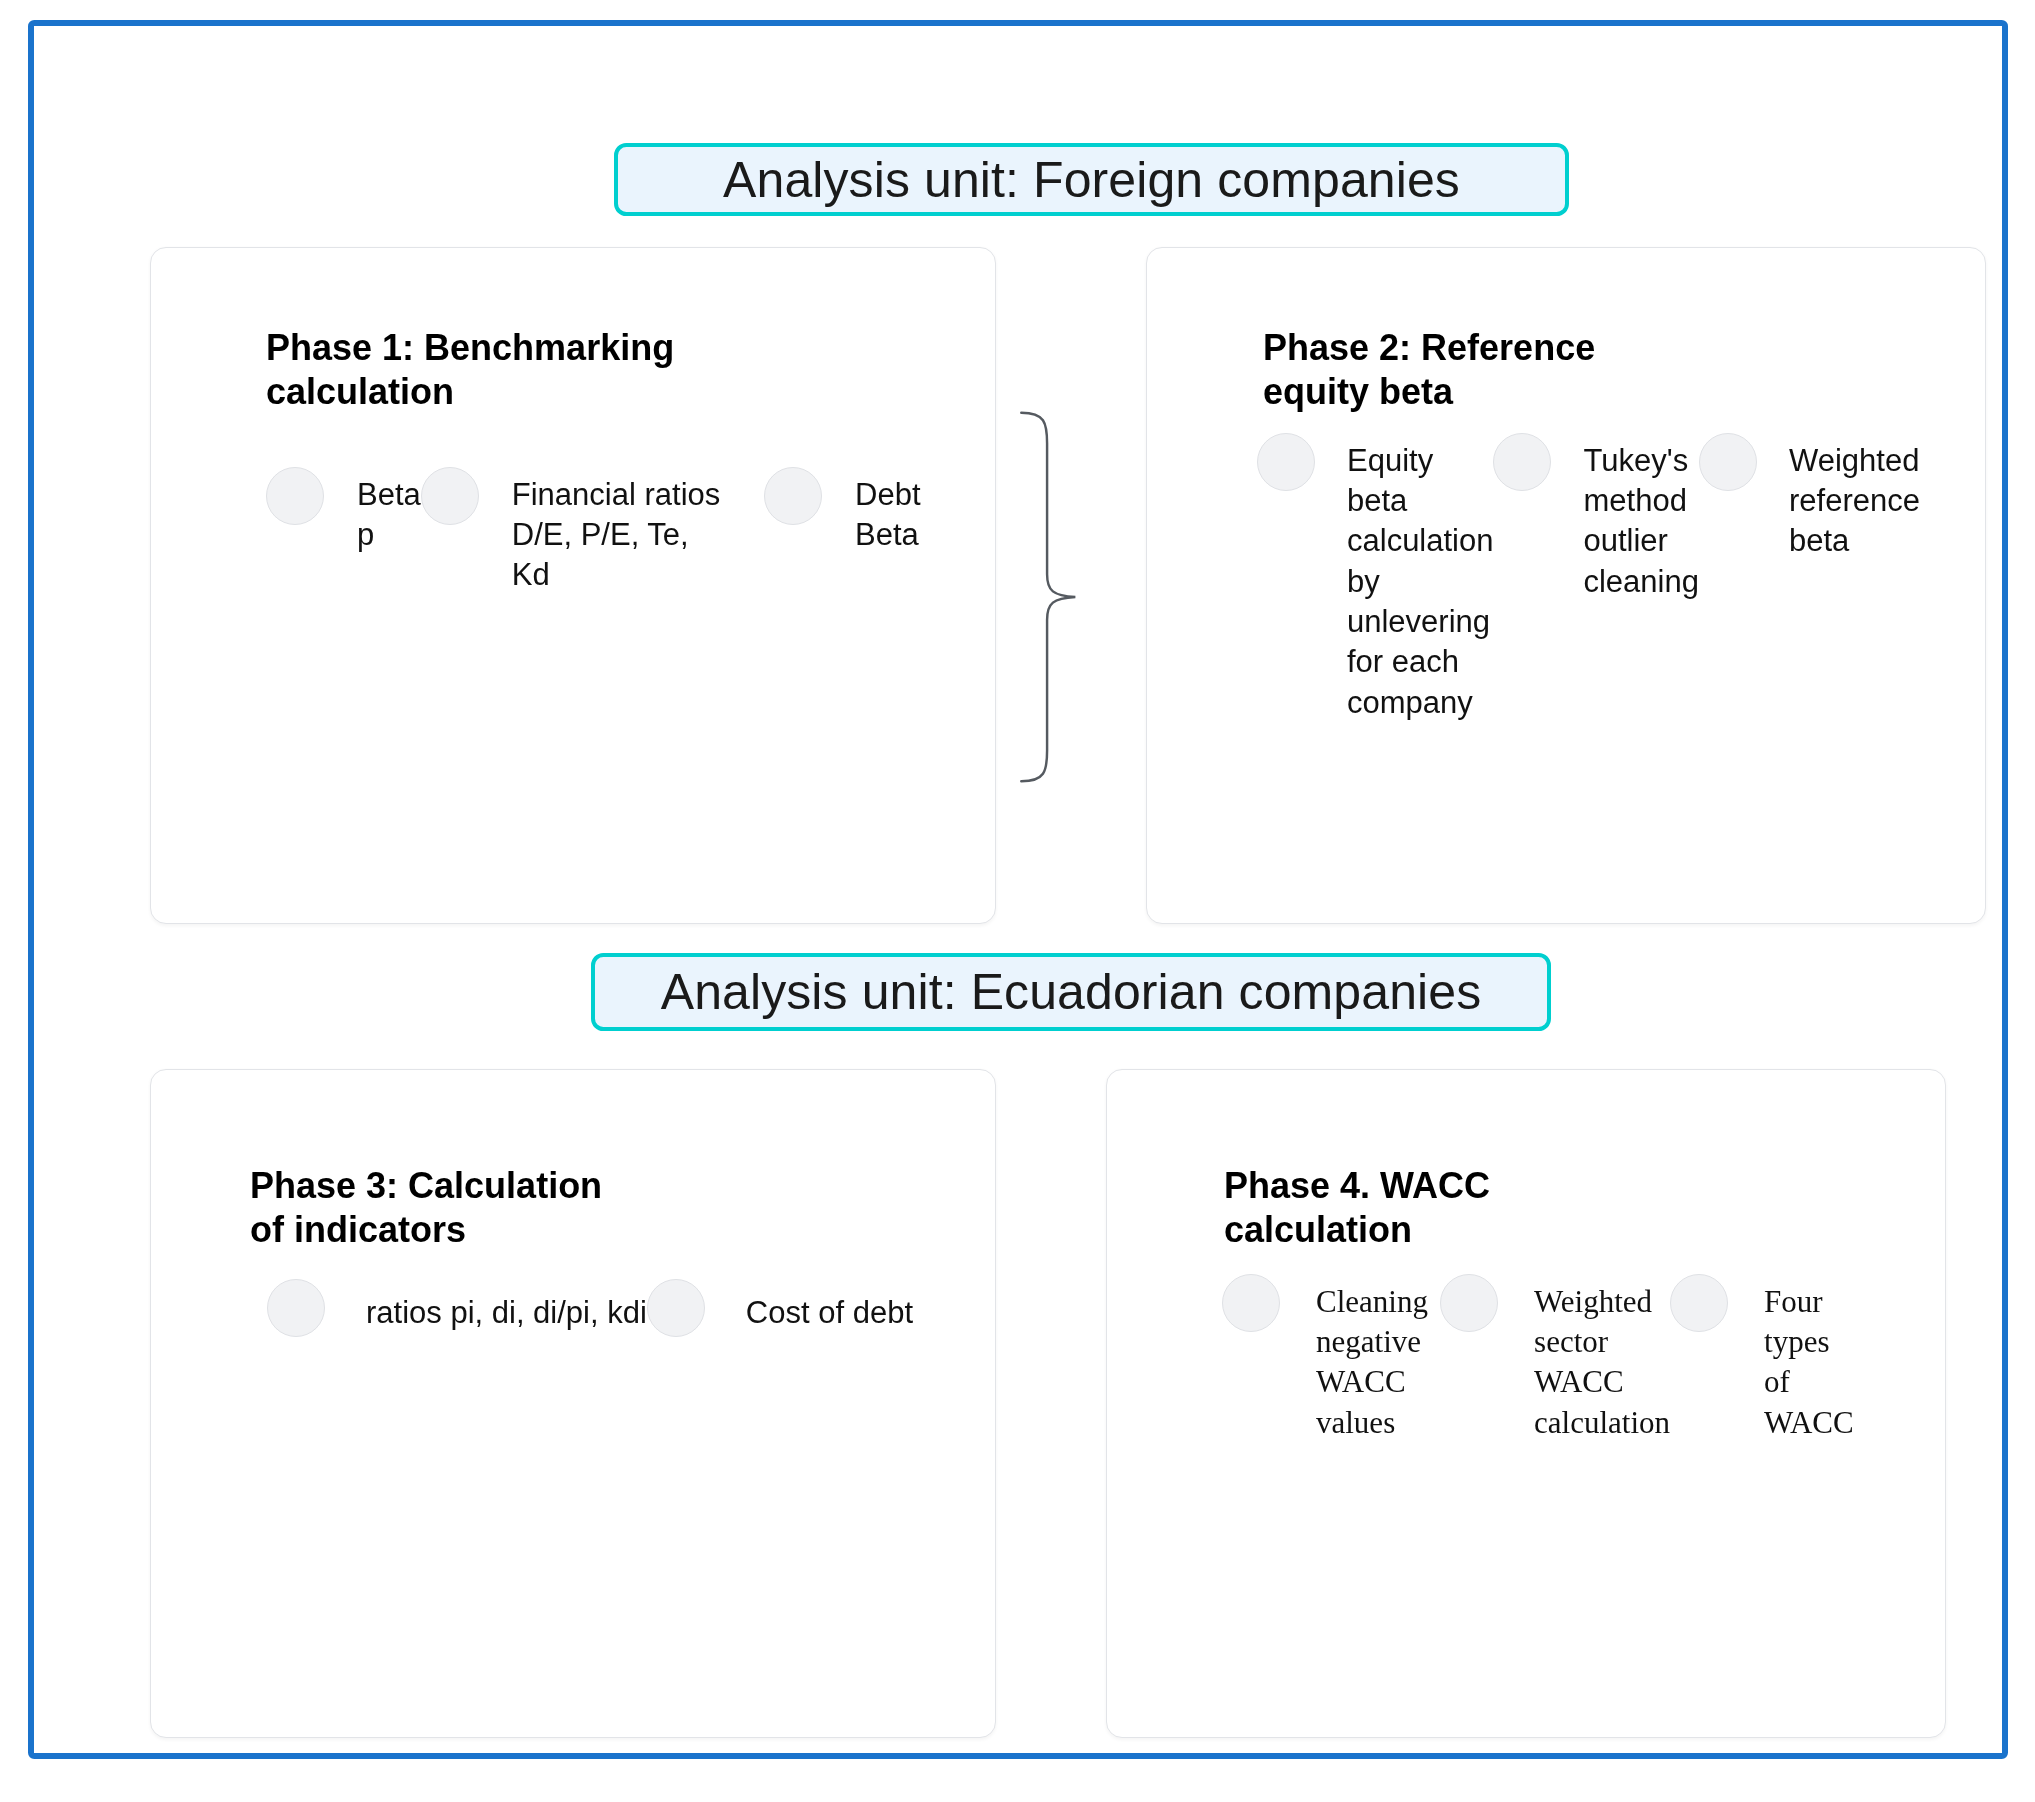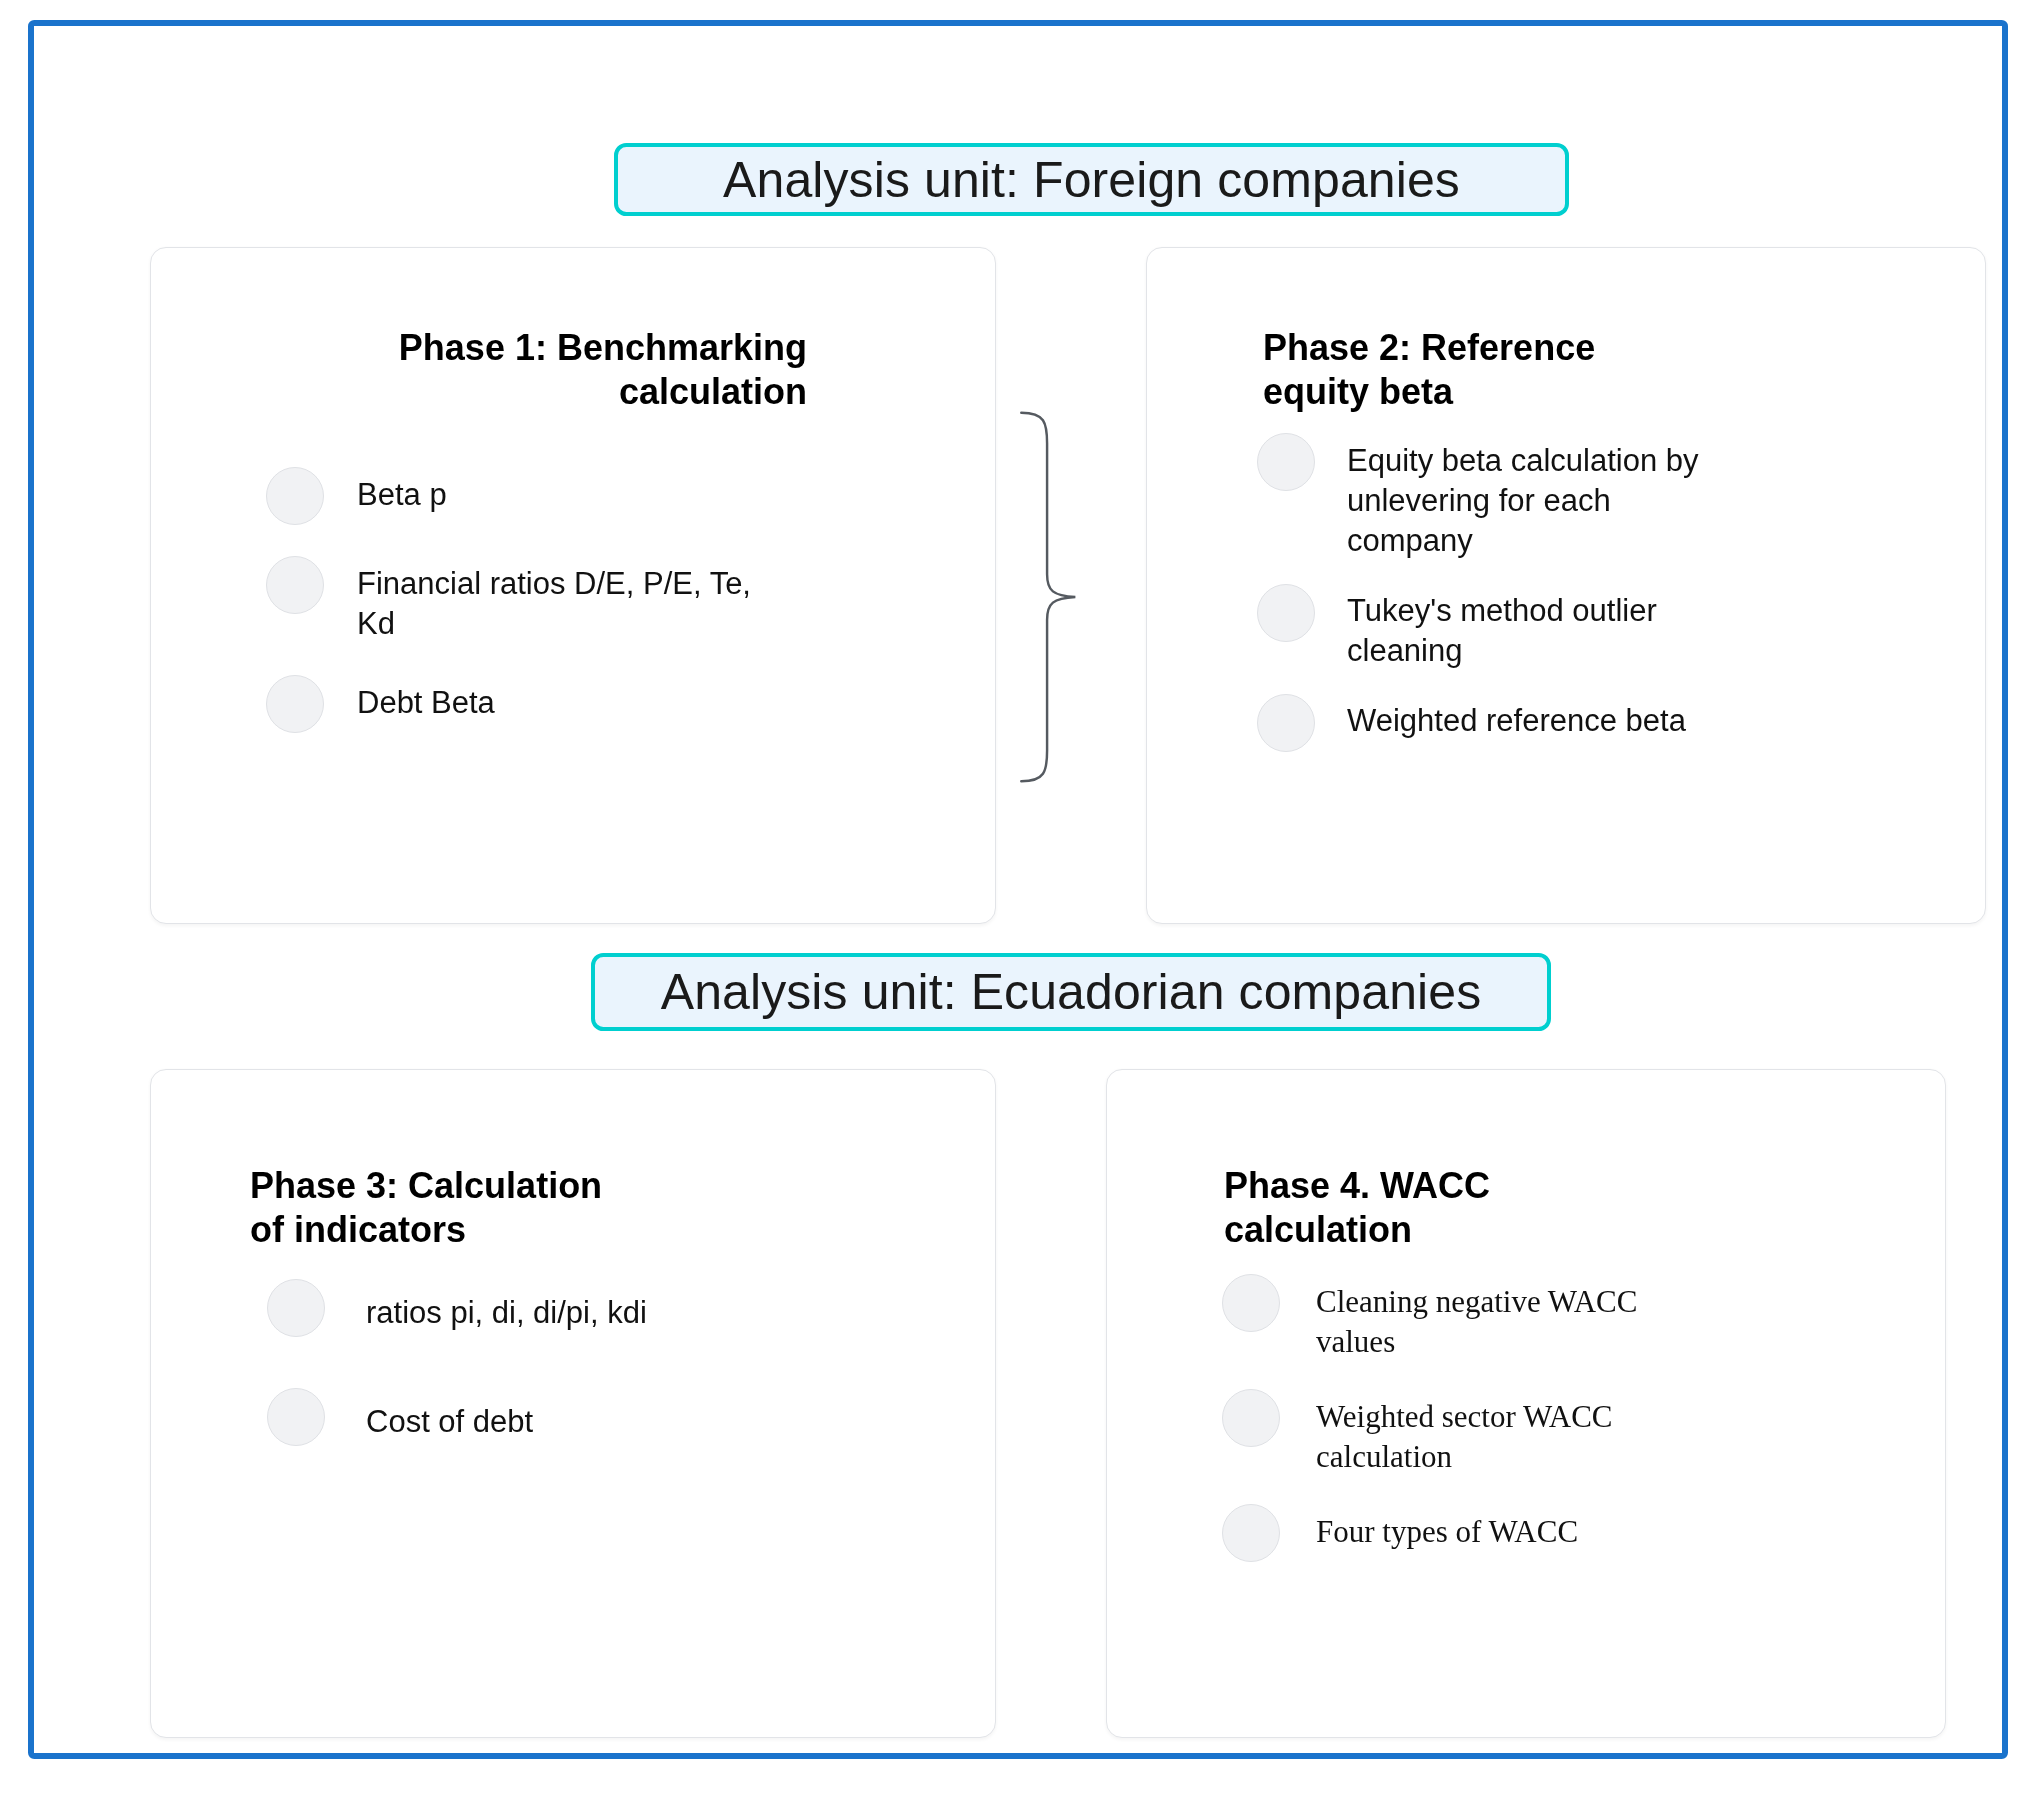--- a/index.html
+++ b/index.html
@@ -78,29 +78,29 @@
   #card-phase4 { left: 1072px; top: 1043px; width: 840px; height: 669px; }
 
   .card-title {
     position: absolute;
     font-size: 36px;
     font-weight: bold;
     color: #000000;
     line-height: 1.22;
     white-space: pre-line;
   }
-  #card-phase1 .card-title { left: 101px; top: 78px; width: 555px; text-align: right; }
+  #card-phase1 .card-title { left: 115px; top: 78px; width: 555px; }
   #card-phase2 .card-title { left: 116px; top: 78px; width: 555px; }
   #card-phase3 .card-title { left: 99px; top: 94px; width: 555px; }
   #card-phase4 .card-title { left: 117px; top: 94px; width: 555px; }
 
   .bullet-list {
     position: absolute;
     display: flex;
-    flex-direction: column;
+    flex-direction: row;
   }
   #card-phase1 .bullet-list { left: 115px; top: 219px; width: 660px; }
   #card-phase2 .bullet-list { left: 110px; top: 185px; width: 635px; }
   #card-phase3 .bullet-list { left: 116px; top: 209px; width: 660px; }
   #card-phase4 .bullet-list { left: 115px; top: 204px; width: 635px; font-family: Liberation Serif, serif; }
 
   .bullet-row {
     display: flex;
     align-items: flex-start;
   }

